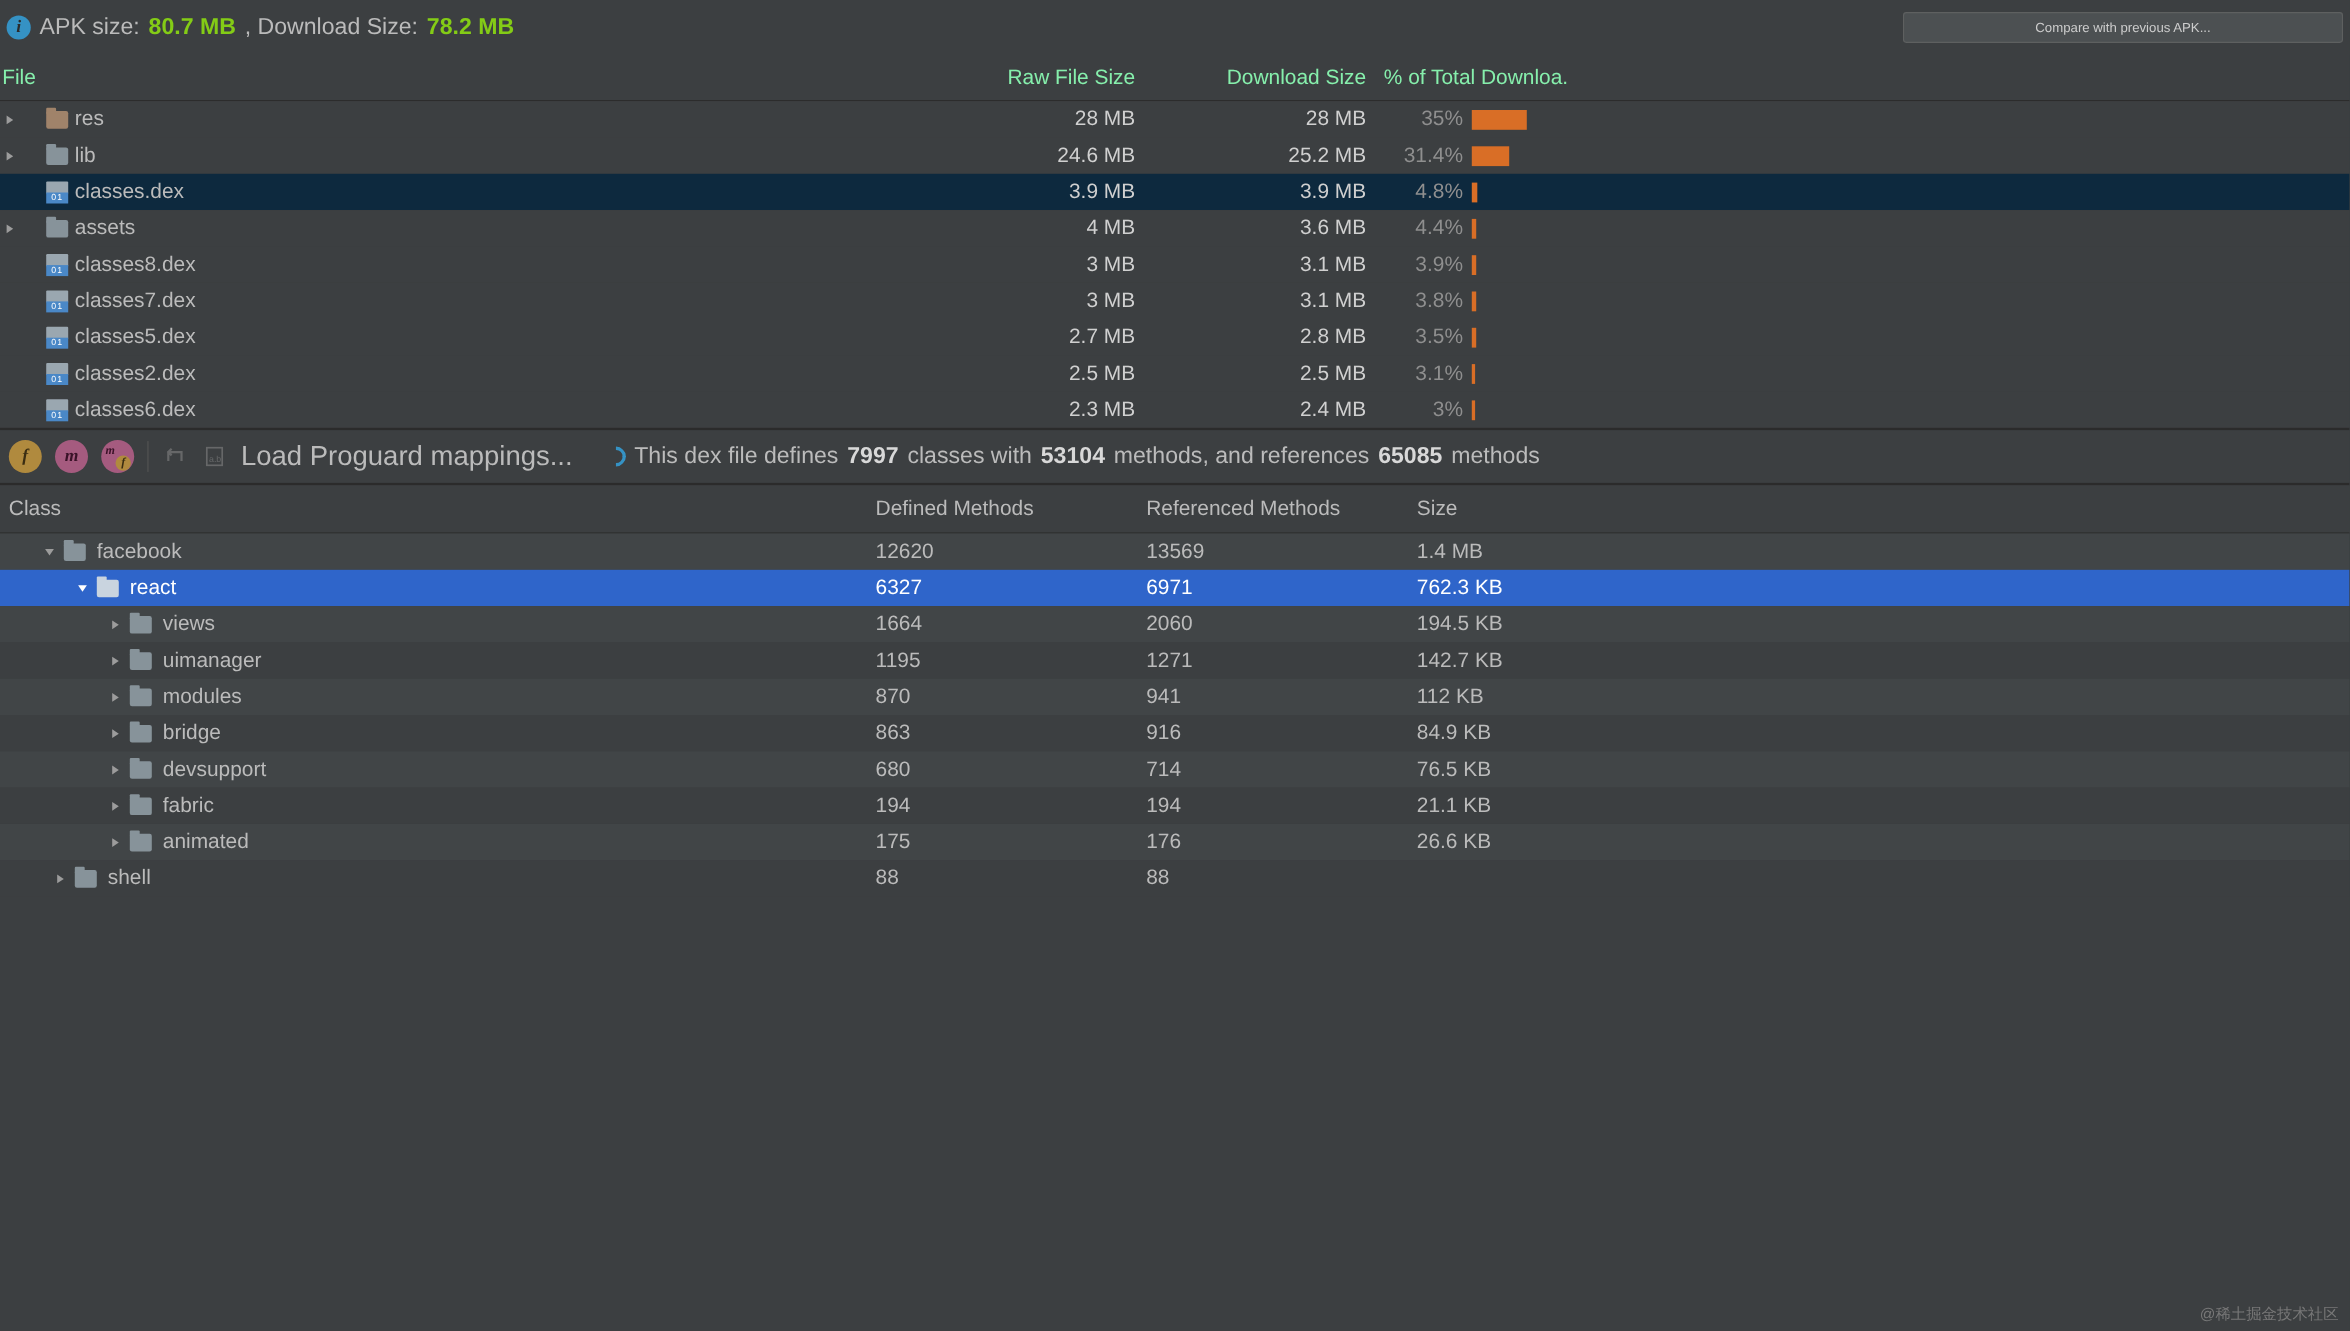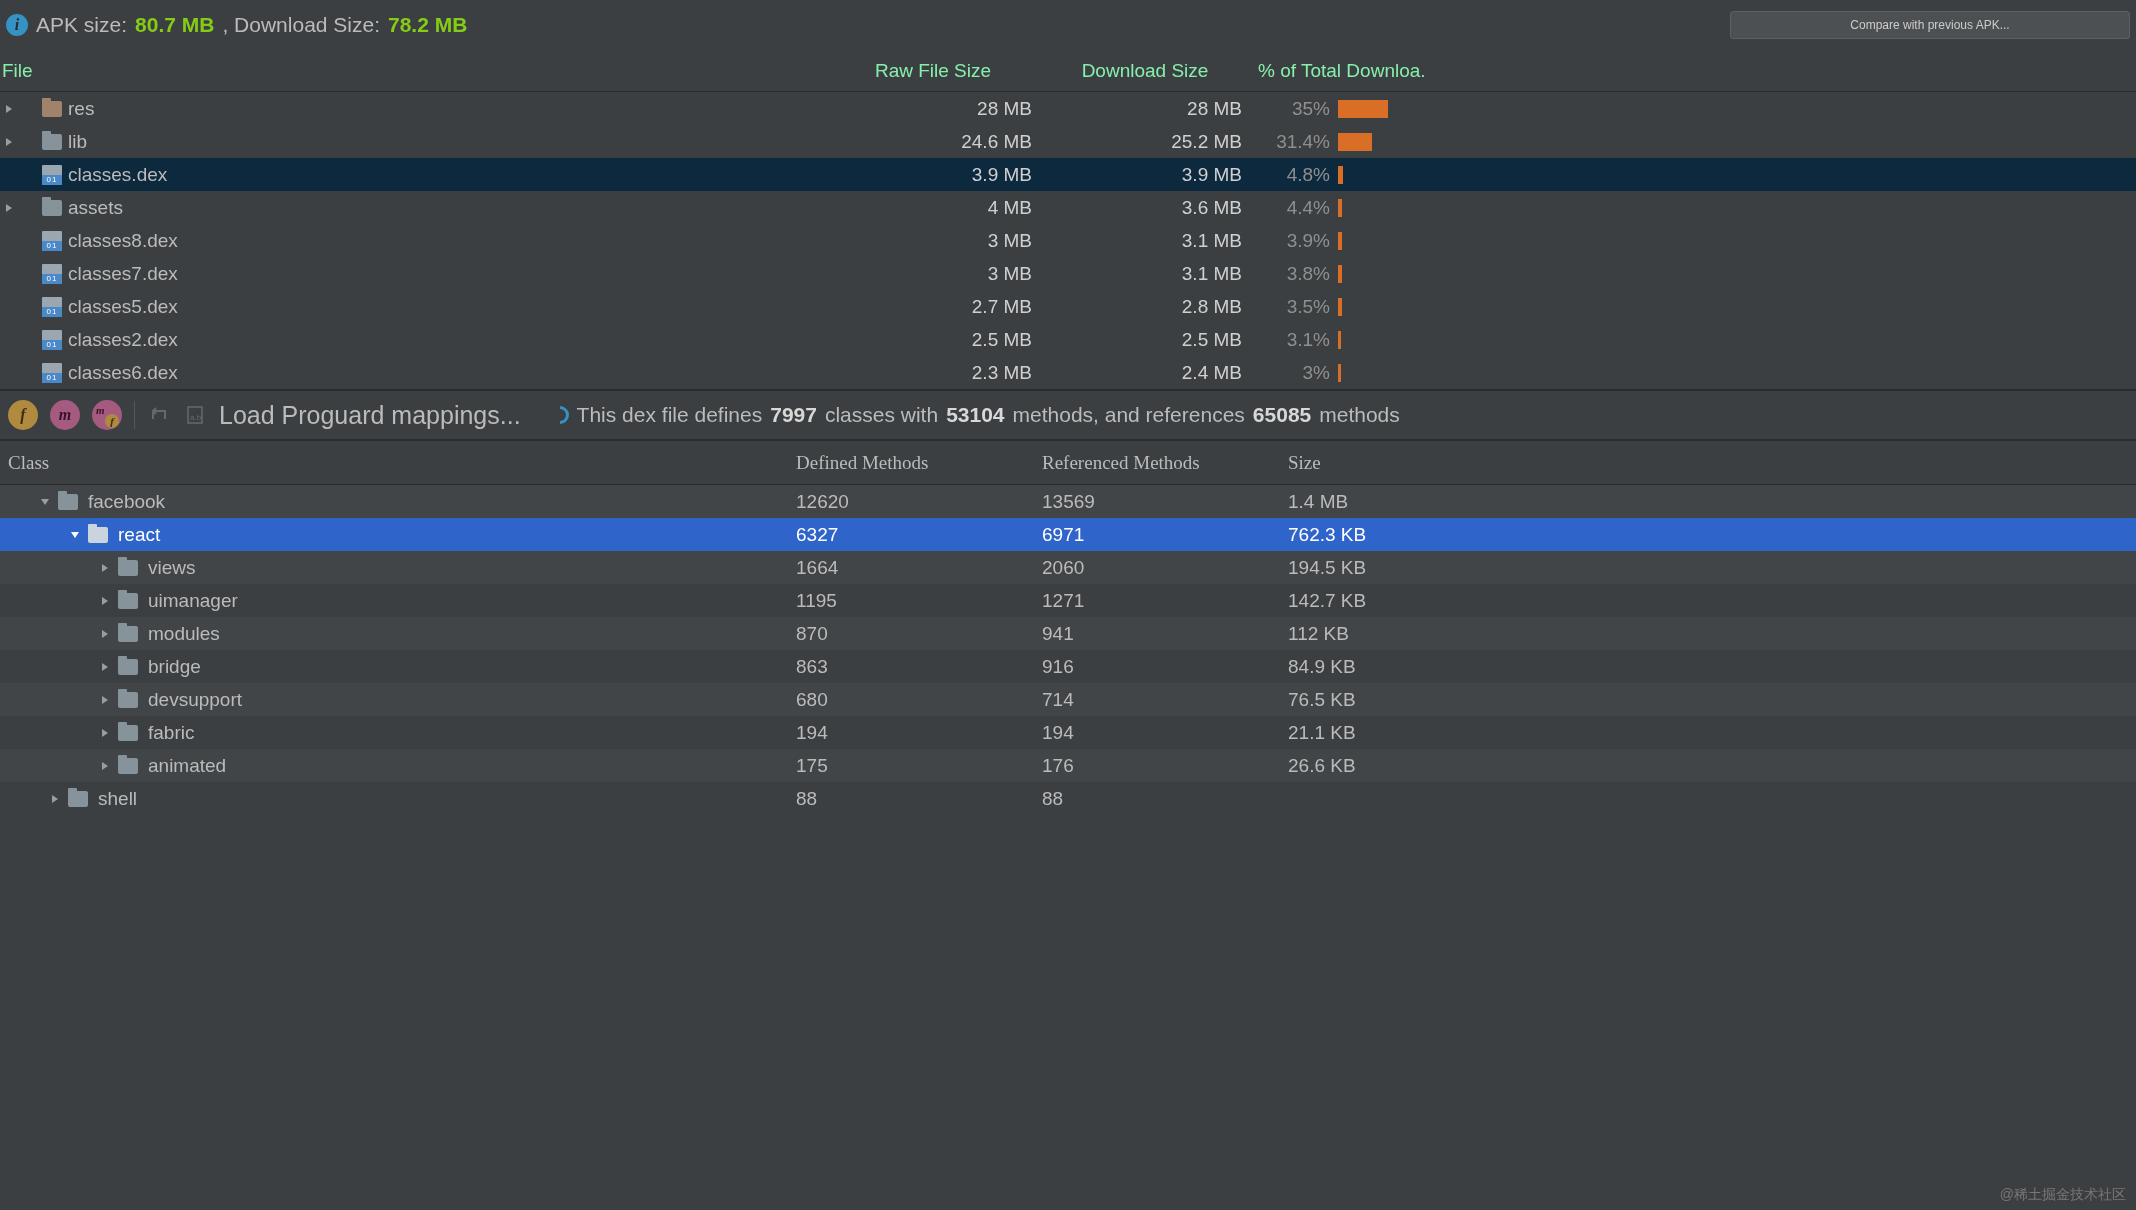--- a/index.html
+++ b/index.html
@@ -32,21 +32,21 @@
     min-width: 400px; text-align: center;
   }
   .table-head {
     display: grid;
     grid-template-columns: 826px 214px 210px 176px 1fr;
     height: 42px; align-items: center; background: #3c3f41;
     border-bottom: 1px solid #2b2b2b;
   }
   .table-head > div { padding: 0 8px; color: #86efac; }
   .table-head .col-file { padding-left: 2px; }
-  .table-head .col-raw, .table-head .col-dl { text-align: center; }
+  .table-head .col-raw, .table-head .col-dl { text-align: right; }
   .table-head .col-pct { text-align: right; white-space: nowrap; overflow: hidden; }
   .file-rows { }
   .file-row {
     display: grid;
     grid-template-columns: 826px 214px 210px 88px 88px 1fr;
     height: 33px; align-items: center;
     background: #3c3f41;
   }
   .file-row.selected { background: #0d293e; }
   .file-row .cell { padding: 0 8px; }
@@ -110,21 +110,21 @@
   .tb-link { color: #bbbbbb; cursor: pointer; font-size: 25px; }
   .dex-info { display: flex; align-items: center; gap: 8px; font-size: 21px; margin-left: 18px; }
   .dex-info .bold { color: #d8d8d8; font-weight: 600; }
   .half-circ {
     width: 18px; height: 18px; border: 3px solid #3592c4; border-radius: 50%;
     border-left-color: transparent; border-top-color: transparent; transform: rotate(-45deg);
   }
 
   .class-head {
     display: grid; grid-template-columns: 788px 246px 246px 1fr;
-    height: 44px; align-items: center; border-bottom: 1px solid #2b2b2b; font-family: Liberation Serif, serif;
+    height: 44px; align-items: center; border-bottom: 1px solid #2b2b2b;
   }
   .class-head > div { padding: 0 8px; color: #bbbbbb; }
   .class-rows { }
   .class-row {
     display: grid; grid-template-columns: 788px 246px 246px 1fr;
     height: 33px; align-items: center; background: #3c3f41;
   }
   .class-row.selected { background: #2f65ca; color: #ffffff; }
   .class-row.alt { background: #414547; }
   .class-row .ccell { padding: 0 8px; }

